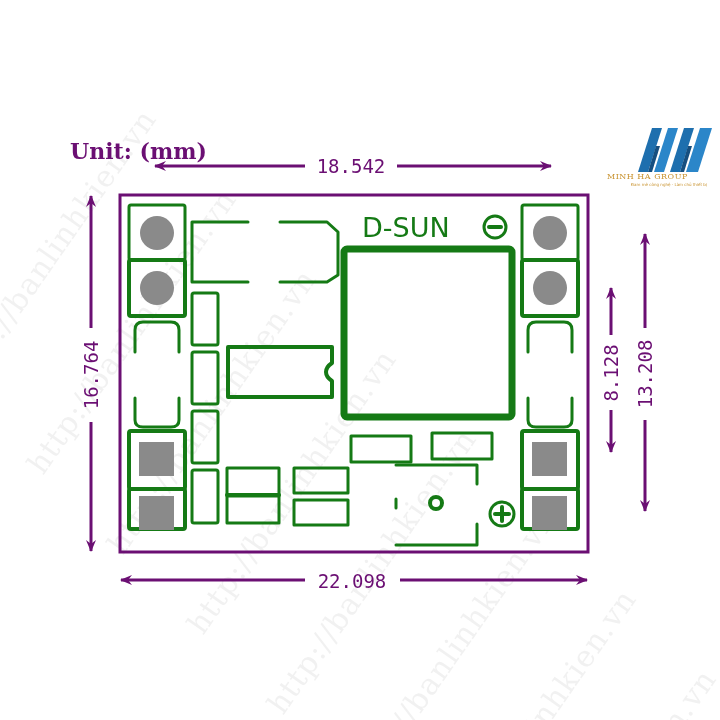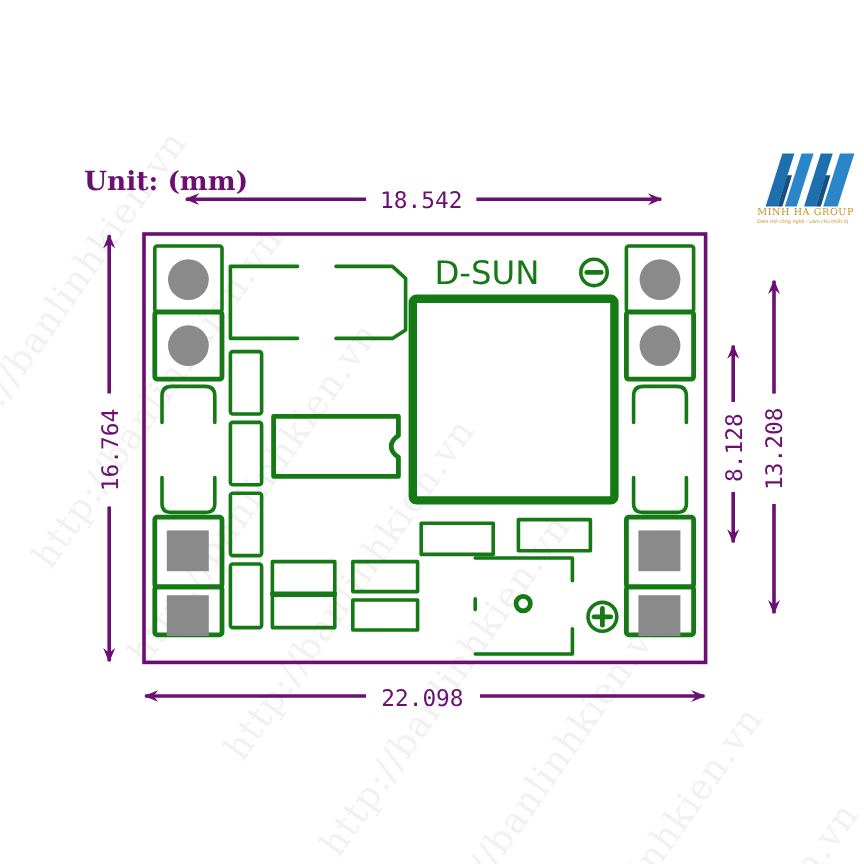--- a/index.html
+++ b/index.html
@@ -2,21 +2,21 @@
 <html><head>
 <meta charset="utf-8">
 <style>
   html, body { margin: 0; padding: 0; background: #ffffff; }
   body { width: 720px; height: 720px; position: relative; overflow: hidden; font-family: "DejaVu Sans", sans-serif; }
   .canvas { position: absolute; left: 0; top: 0; width: 720px; height: 720px; }
   .watermark { position: absolute; left: 0; top: 0; width: 720px; height: 720px; pointer-events: none; overflow: hidden; }
   .wm-line { position: absolute; white-space: nowrap; font-family: "DejaVu Serif", serif; font-size: 30px; color: rgba(150,150,150,0.13); transform: rotate(-55deg); transform-origin: left top; letter-spacing: 1px; }
   .unit-label { position: absolute; left: 70px; top: 138px; font-family: "DejaVu Serif", serif; font-weight: bold; font-size: 22px; color: #6b0f73; }
   .logo { position: absolute; left: 624px; top: 122px; width: 96px; height: 70px; }
-  .logo-name { position: absolute; left: 631px; top: 172px; font-family: "DejaVu Serif", serif; font-size: 8px; color: #c8922e; letter-spacing: 0.5px; white-space: nowrap; }
+  .logo-name { position: absolute; left: 607px; top: 172px; font-family: "DejaVu Serif", serif; font-size: 8px; color: #c8922e; letter-spacing: 0.5px; white-space: nowrap; }
   .logo-tag { position: absolute; left: 631px; top: 182px; font-family: "DejaVu Sans", sans-serif; font-size: 4px; color: #c8922e; white-space: nowrap; }
   .dim-text { font-family: "DejaVu Sans Mono", monospace; font-size: 19px; fill: #6b0f73; }
   .silk-text { font-family: "DejaVu Sans", sans-serif; font-size: 27px; fill: #157a15; }
 </style>
 </head>
 <body>
 
 <div class="watermark">
   <div class="wm-line" style="left:-60px;top:380px;">http://banlinhkien.vn</div>
   <div class="wm-line" style="left:20px;top:460px;">http://banlinhkien.vn</div>

